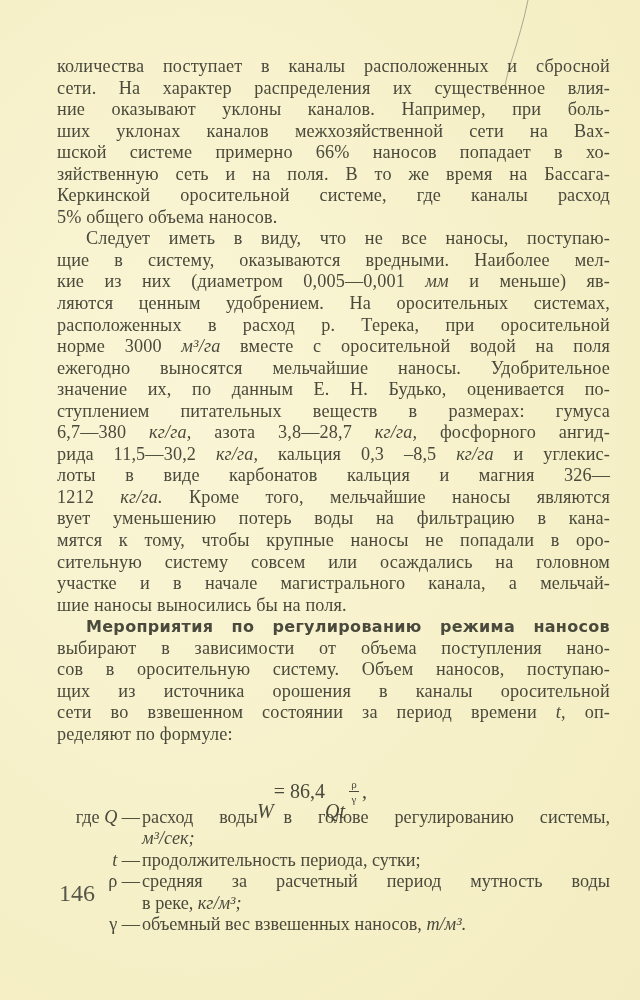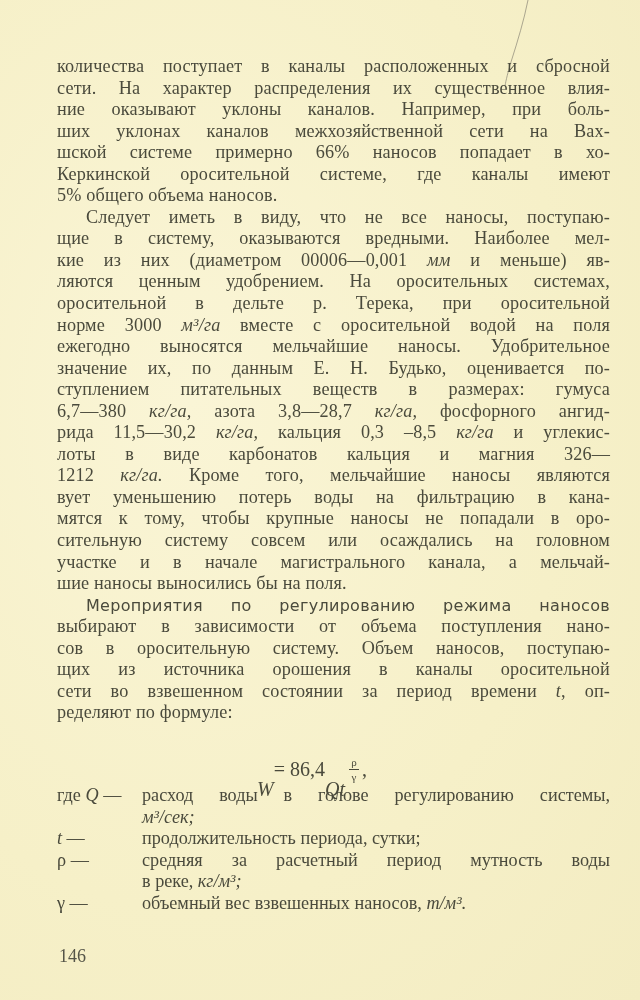--- a/index.html
+++ b/index.html
@@ -35,21 +35,21 @@
       text-align-last: left;
     }
     .line.indent {
       padding-left: 29px;
     }
     .line span.i, .i {
       font-style: italic;
       margin-top: 40px;
     }
     .bold {
-      font-weight: normal;
+      font-weight: bold;
       font-family: "DejaVu Sans", "Liberation Sans", sans-serif;
       font-size: 16px;
       letter-spacing: 0.3px;
     }
     .formula {
       height: 58px;
       position: relative;
       font-size: 20px;
     }
     .formula-inner {
@@ -77,41 +77,41 @@
       margin-top: 3px;
     }
     .def {
       display: flex;
       font-size: 18.2px;
       line-height: 21.55px;
     }
     .def .lead {
       width: 83px;
       flex: none;
-      text-align: left;
+      text-align: right;
       white-space: nowrap;
       padding-right: 2px;
     }
     .def .body {
       flex: 1;
     }
     .def .body .row {
       height: 21.55px;
       white-space: nowrap;
       text-align: justify;
       text-align-last: justify;
     }
     .def .body .row.last {
       text-align-last: left;
     }
     .page-number {
       position: absolute;
       left: 59px;
-      top: 946px;
-      font-size: 18px;
+      top: 880px;
+      font-size: 24px;
       color: #555548;
     }
     .pencil-mark {
       position: absolute;
       left: 0;
       top: 0;
       width: 640px;
       height: 140px;
       pointer-events: none;
     }
@@ -124,30 +124,31 @@
 </svg>
 
 <div class="page">
 
   <div>
     <div class="line">количества поступает в каналы расположенных и сбросной</div>
     <div class="line">сети. На характер распределения их существенное влия-</div>
     <div class="line">ние оказывают уклоны каналов. Например, при боль-</div>
     <div class="line">ших уклонах каналов межхозяйственной сети на Вах-</div>
     <div class="line">шской системе примерно 66% наносов попадает в хо-</div>
-    <div class="line">Керкинской оросительной системе, где каналы имеют</div>
+    <div class="line">зяйственную сеть и на поля. В то же время на Бассага-</div>
+    <div class="line">Керкинской оросительной системе, где каналы расход</div>
     <div class="line last">5% общего объема наносов.</div>
   </div>
 
   <div>
     <div class="line indent">Следует иметь в виду, что не все наносы, поступаю-</div>
     <div class="line">щие в систему, оказываются вредными. Наиболее мел-</div>
-    <div class="line"><span>кие из них (диаметром 00006—0,001 </span><span class="i">мм</span><span> и меньше) яв-</span></div>
+    <div class="line"><span>кие из них (диаметром 0,005—0,001 </span><span class="i">мм</span><span> и меньше) яв-</span></div>
     <div class="line">ляются ценным удобрением. На оросительных системах,</div>
-    <div class="line">оросительной в дельте р. Терека,  при оросительной</div>
+    <div class="line">расположенных в расход р. Терека,  при оросительной</div>
     <div class="line"><span>норме 3000 </span><span class="i">м³/га</span><span> вместе с оросительной водой на поля</span></div>
     <div class="line">ежегодно выносятся мельчайшие наносы. Удобрительное</div>
     <div class="line">значение их, по данным Е. Н. Будько, оценивается по-</div>
     <div class="line">ступлением питательных веществ в размерах:  гумуса</div>
     <div class="line"><span>6,7—380 </span><span class="i">кг/га,</span><span> азота 3,8—28,7 </span><span class="i">кг/га,</span><span> фосфорного ангид-</span></div>
     <div class="line"><span>рида 11,5—30,2 </span><span class="i">кг/га,</span><span> кальция 0,3 –8,5 </span><span class="i">кг/га</span><span> и углекис-</span></div>
     <div class="line">лоты в виде карбонатов кальция  и  магния  326—</div>
     <div class="line"><span>1212 </span><span class="i">кг/га.</span><span> Кроме того, мельчайшие наносы являются</span></div>
     <div class="line">вует уменьшению потерь воды на фильтрацию в кана-</div>
     <div class="line">мятся к тому, чтобы крупные наносы не попадали в оро-</div>

